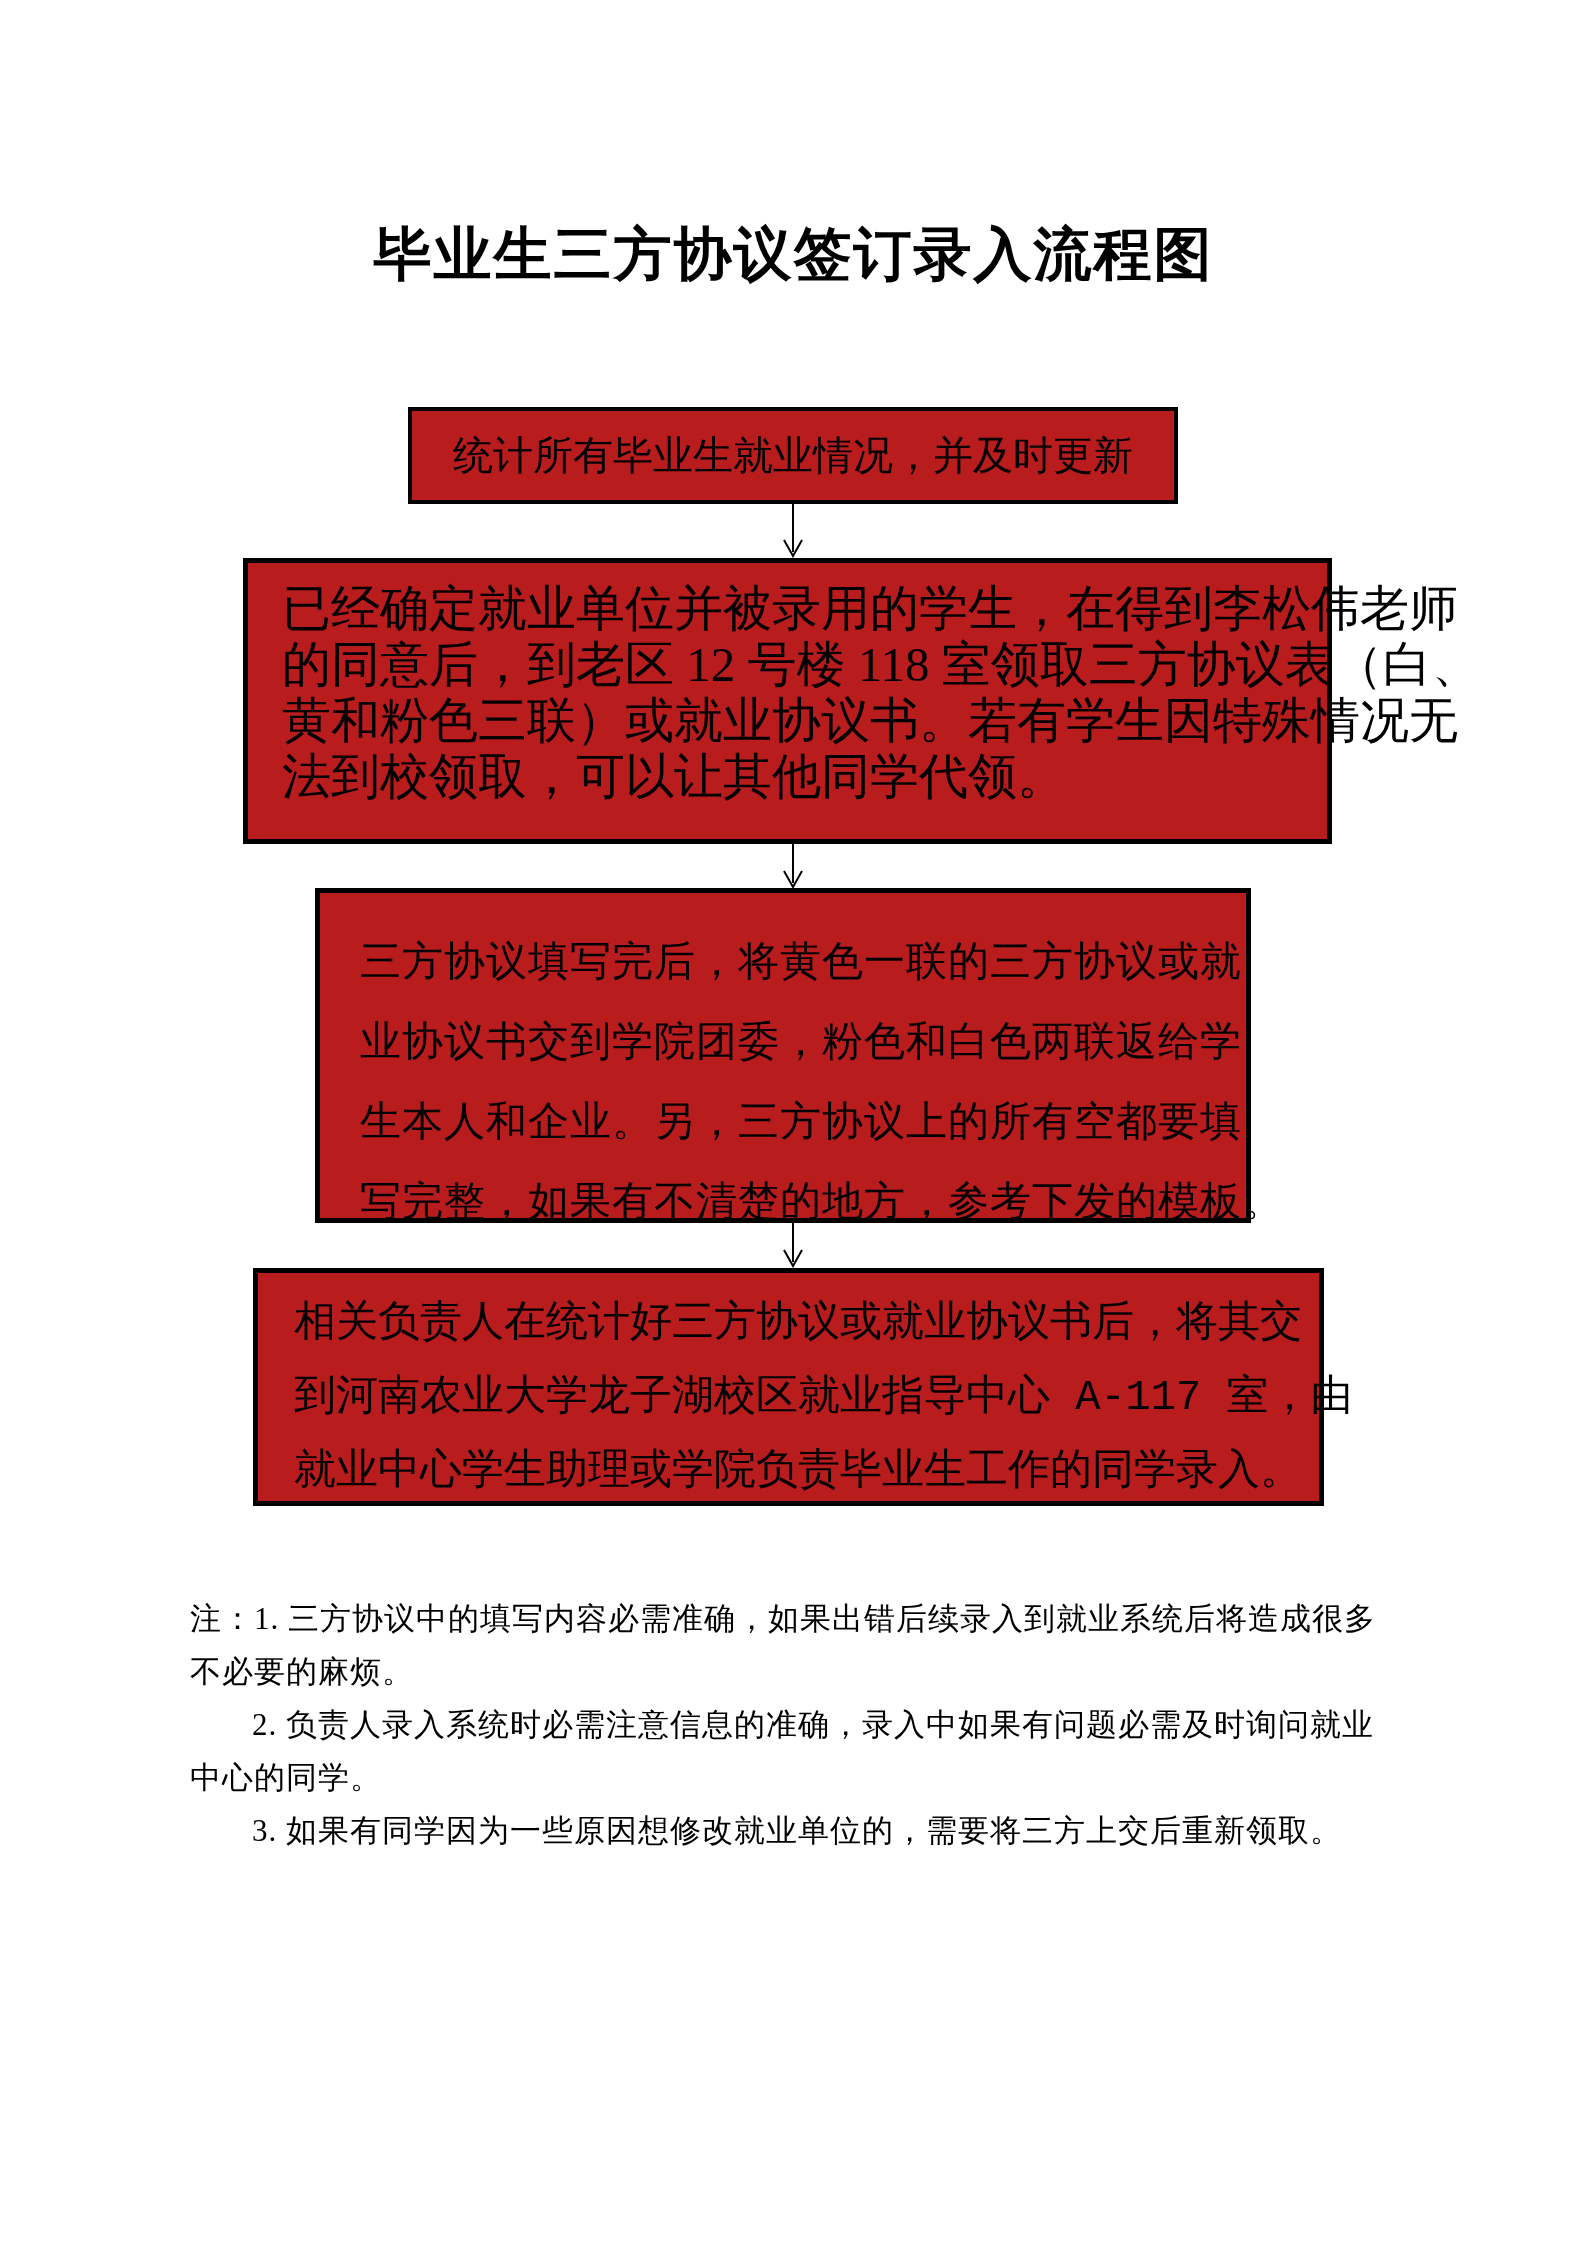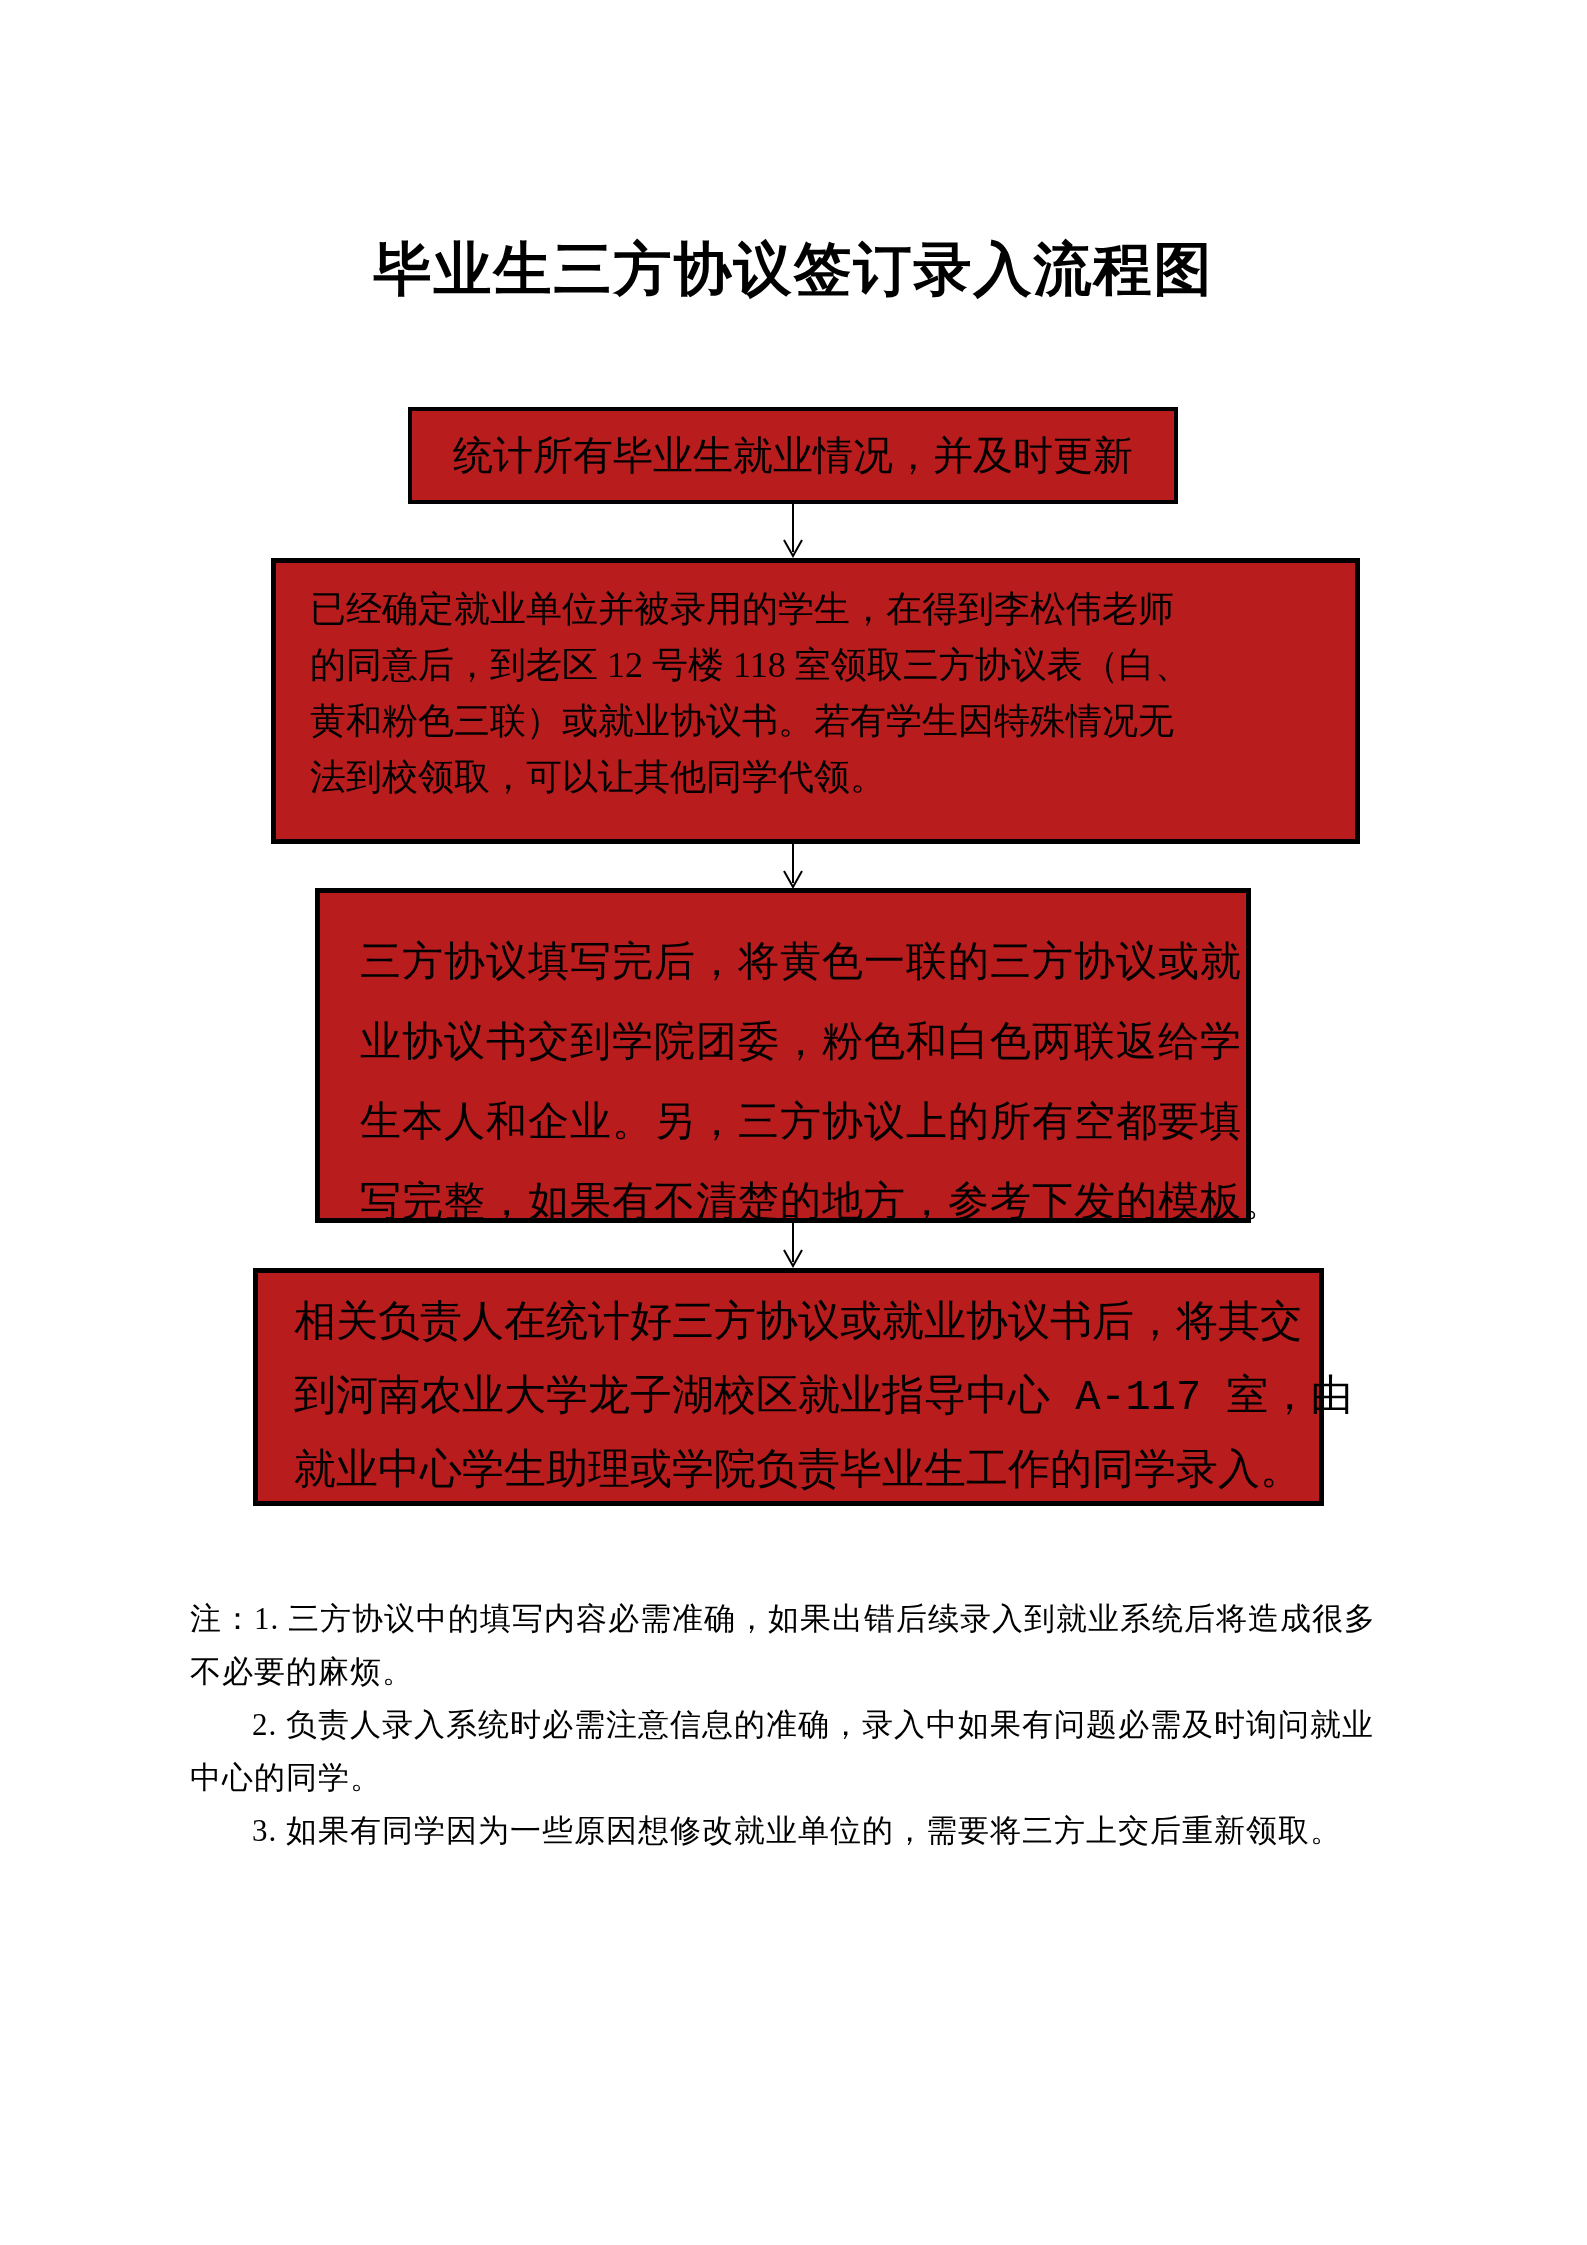--- a/index.html
+++ b/index.html
@@ -11,21 +11,21 @@
     position: relative;
     width: 1587px;
     height: 2245px;
     background: #ffffff;
     color: #000000;
     font-family: "Liberation Serif", "DejaVu Serif", serif;
     overflow: hidden;
   }
   .doc-title {
     position: absolute;
-    top: 231px;
+    top: 216px;
     left: 0;
     width: 100%;
     margin: 0;
     text-align: center;
     font-family: Liberation Sans, sans-serif;
     font-weight: bold;
     font-size: 58px;
     letter-spacing: 2px;
   }
   .box {
@@ -38,21 +38,21 @@
 
   .box1 {
     left: 408px; top: 407px; width: 770px; height: 97px;
     border-width: 4px;
     display: flex; align-items: center; justify-content: center;
     font-size: 40px;
   }
   .box2 {
     left: 243px; top: 558px; width: 1089px; height: 286px;
     padding: 18px 10px 0 34px;
-    font-size: 36px; line-height: 56px; margin-left: 28px;
+    font-size: 49px; line-height: 56px;
   }
   .box3 {
     left: 315px; top: 888px; width: 936px; height: 335px;
     padding: 28px 10px 0 40px;
     font-size: 41px; line-height: 80px;
     letter-spacing: 1px;
   }
   .box4 {
     left: 253px; top: 1268px; width: 1071px; height: 238px;
     padding: 14px 10px 8px 36px;

